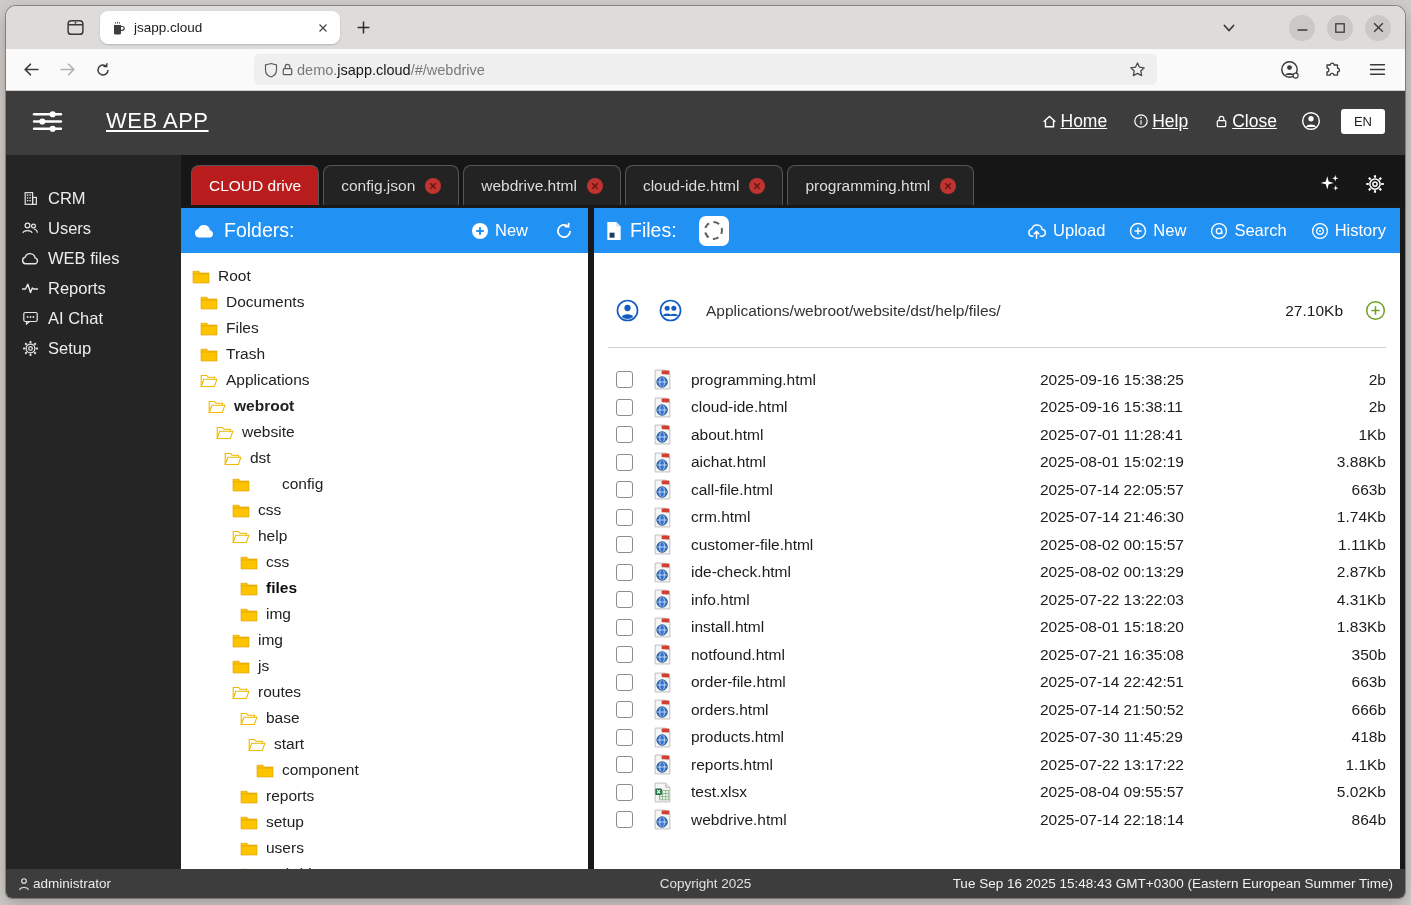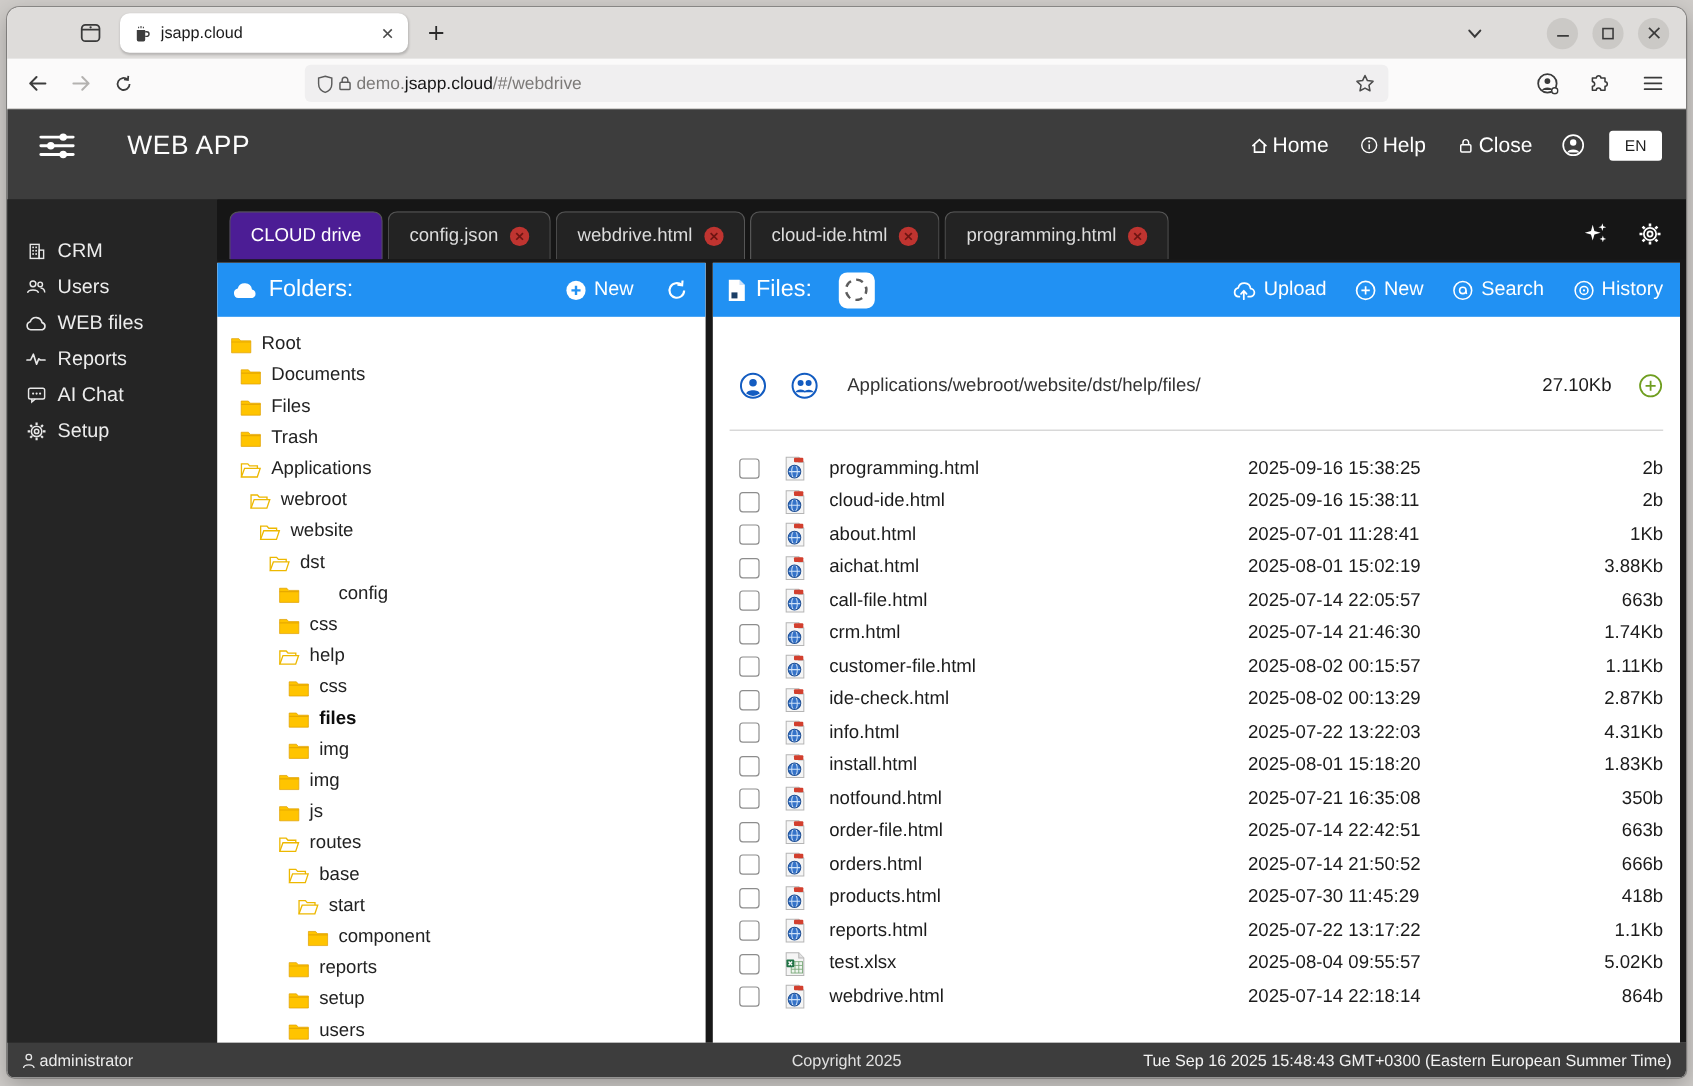--- a/index.html
+++ b/index.html
@@ -35,39 +35,39 @@
   .navbtn.dis{color:#b4b2b0;}
   .urlbar{flex:1;height:31px;margin:0 120px 0 128px;background:#f0eff0;border-radius:5px;
           display:flex;align-items:center;padding:0 8px 0 10px;gap:2px;}
   .urltext{font-size:14.5px;flex:1;white-space:nowrap;overflow:hidden;}
   .urltext .dim{color:#7c7a78;}
   .urltext .host{color:#161616;}
   .urlstar{width:24px;height:24px;display:flex;align-items:center;justify-content:center;}
   .chromeicons{display:flex;gap:20px;align-items:center;padding-right:4px;}
   .cicon{width:24px;height:24px;display:flex;align-items:center;justify-content:center;}
   
-  .appheader{height:60px;background:#3d3d3d;color:#fff;display:flex;align-items:center;padding:0 20px 15px 26px;flex:none;}
+  .appheader{height:60px;background:#3d3d3d;color:#fff;display:flex;align-items:center;padding:0 20px 4px 26px;flex:none;text-decoration:underline;}
   .appmenu{width:32px;height:24px;margin-right:42px;display:flex;align-items:center;}
   .apptitle{font-size:22px;letter-spacing:.5px;color:#fdfdfd;}
   .hspacer{flex:1;}
   .hnav{display:flex;align-items:center;gap:3px;font-size:17.5px;color:#fff;margin-left:26px;cursor:default;}
   .hnav .ic{display:flex;align-items:center;}
   .huser{margin-left:24px;display:flex;align-items:center;}
   .lang{margin-left:20px;background:#fff;color:#1e1e1e;font-size:13px;padding:6px 13px;border-radius:3px;line-height:1;}
   
   .main{flex:1;display:flex;background:#181818;min-height:0;}
   .sidebar{width:175px;flex:none;background:#252525;color:#ededed;padding-top:28px;}
   .snav{display:flex;align-items:center;gap:8px;padding:0 0 0 14px;height:30px;font-size:16.5px;}
   .snav .ic{width:20px;display:flex;justify-content:center;align-items:center;color:#e8e8e8;}
   .content{flex:1;display:flex;flex-direction:column;min-width:0;}
   .tabrow{height:50px;background:#161616;display:flex;align-items:flex-end;padding:0 0 0 10px;flex:none;}
   .apptab{height:40px;box-sizing:border-box;display:flex;align-items:center;gap:10px;padding:0 17px;
           background:#232323;color:#dcdcdc;font-size:15.5px;border:1px solid #565656;border-bottom:none;
           border-radius:8px 8px 0 0;margin-right:4px;white-space:nowrap;}
-  .apptab.active{background:#4c1d95;color:#fff;margin-top:21px;}
+  .apptab.active{background:#b91c1c;color:#fff;margin-top:21px;}
   .badge{width:16px;height:16px;border-radius:50%;background:#bf3430;display:flex;align-items:center;justify-content:center;}
   .tabrow-icons{margin-left:auto;display:flex;gap:24px;align-items:center;padding:0 20px 10px 0;color:#fff;}
   .panels{flex:1;display:flex;gap:6px;padding-top:3px;min-height:0;}
   .panel{background:#fff;display:flex;flex-direction:column;min-height:0;overflow:hidden;}
   .panel-folders{width:407px;flex:none;}
   .panel-files{flex:1;margin-right:5px;min-width:0;}
   .phead{height:45px;flex:none;background:#2191f3;color:#fff;display:flex;align-items:center;
          padding:0 14px 0 12px;gap:8px;font-size:19.5px;}
   .phead .hic{display:flex;align-items:center;}
   .pspacer{flex:1;}
@@ -494,21 +494,21 @@
               </div>
               <div class="trow" style="padding-left: 8px;">
                 <span class="fic">
                   <svg viewBox="0 0 18 15" width="18" height="15" fill="none" stroke="#EDB800" stroke-width="1.1">
                     <path d="M1.2 13.5 V2.5 H6.5 L8 4.2 H14.5 V6.3"></path>
                     <path d="M1.2 13.5 L3.8 6.3 H16.8 L14.4 13.5 Z" fill="#fff"></path>
                   </svg>
                 </span>
                 <span class="nm">Applications</span>
               </div>
-              <div class="trow" style="padding-left: 16px;">
+              <div class="trow" style="padding-left: 16px; font-weight: bold;">
                 <span class="fic">
                   <svg viewBox="0 0 18 15" width="18" height="15" fill="none" stroke="#EDB800" stroke-width="1.1">
                     <path d="M1.2 13.5 V2.5 H6.5 L8 4.2 H14.5 V6.3"></path>
                     <path d="M1.2 13.5 L3.8 6.3 H16.8 L14.4 13.5 Z" fill="#fff"></path>
                   </svg>
                 </span>
                 <span class="nm">webroot</span>
               </div>
               <div class="trow" style="padding-left: 24px;">
                 <span class="fic">

